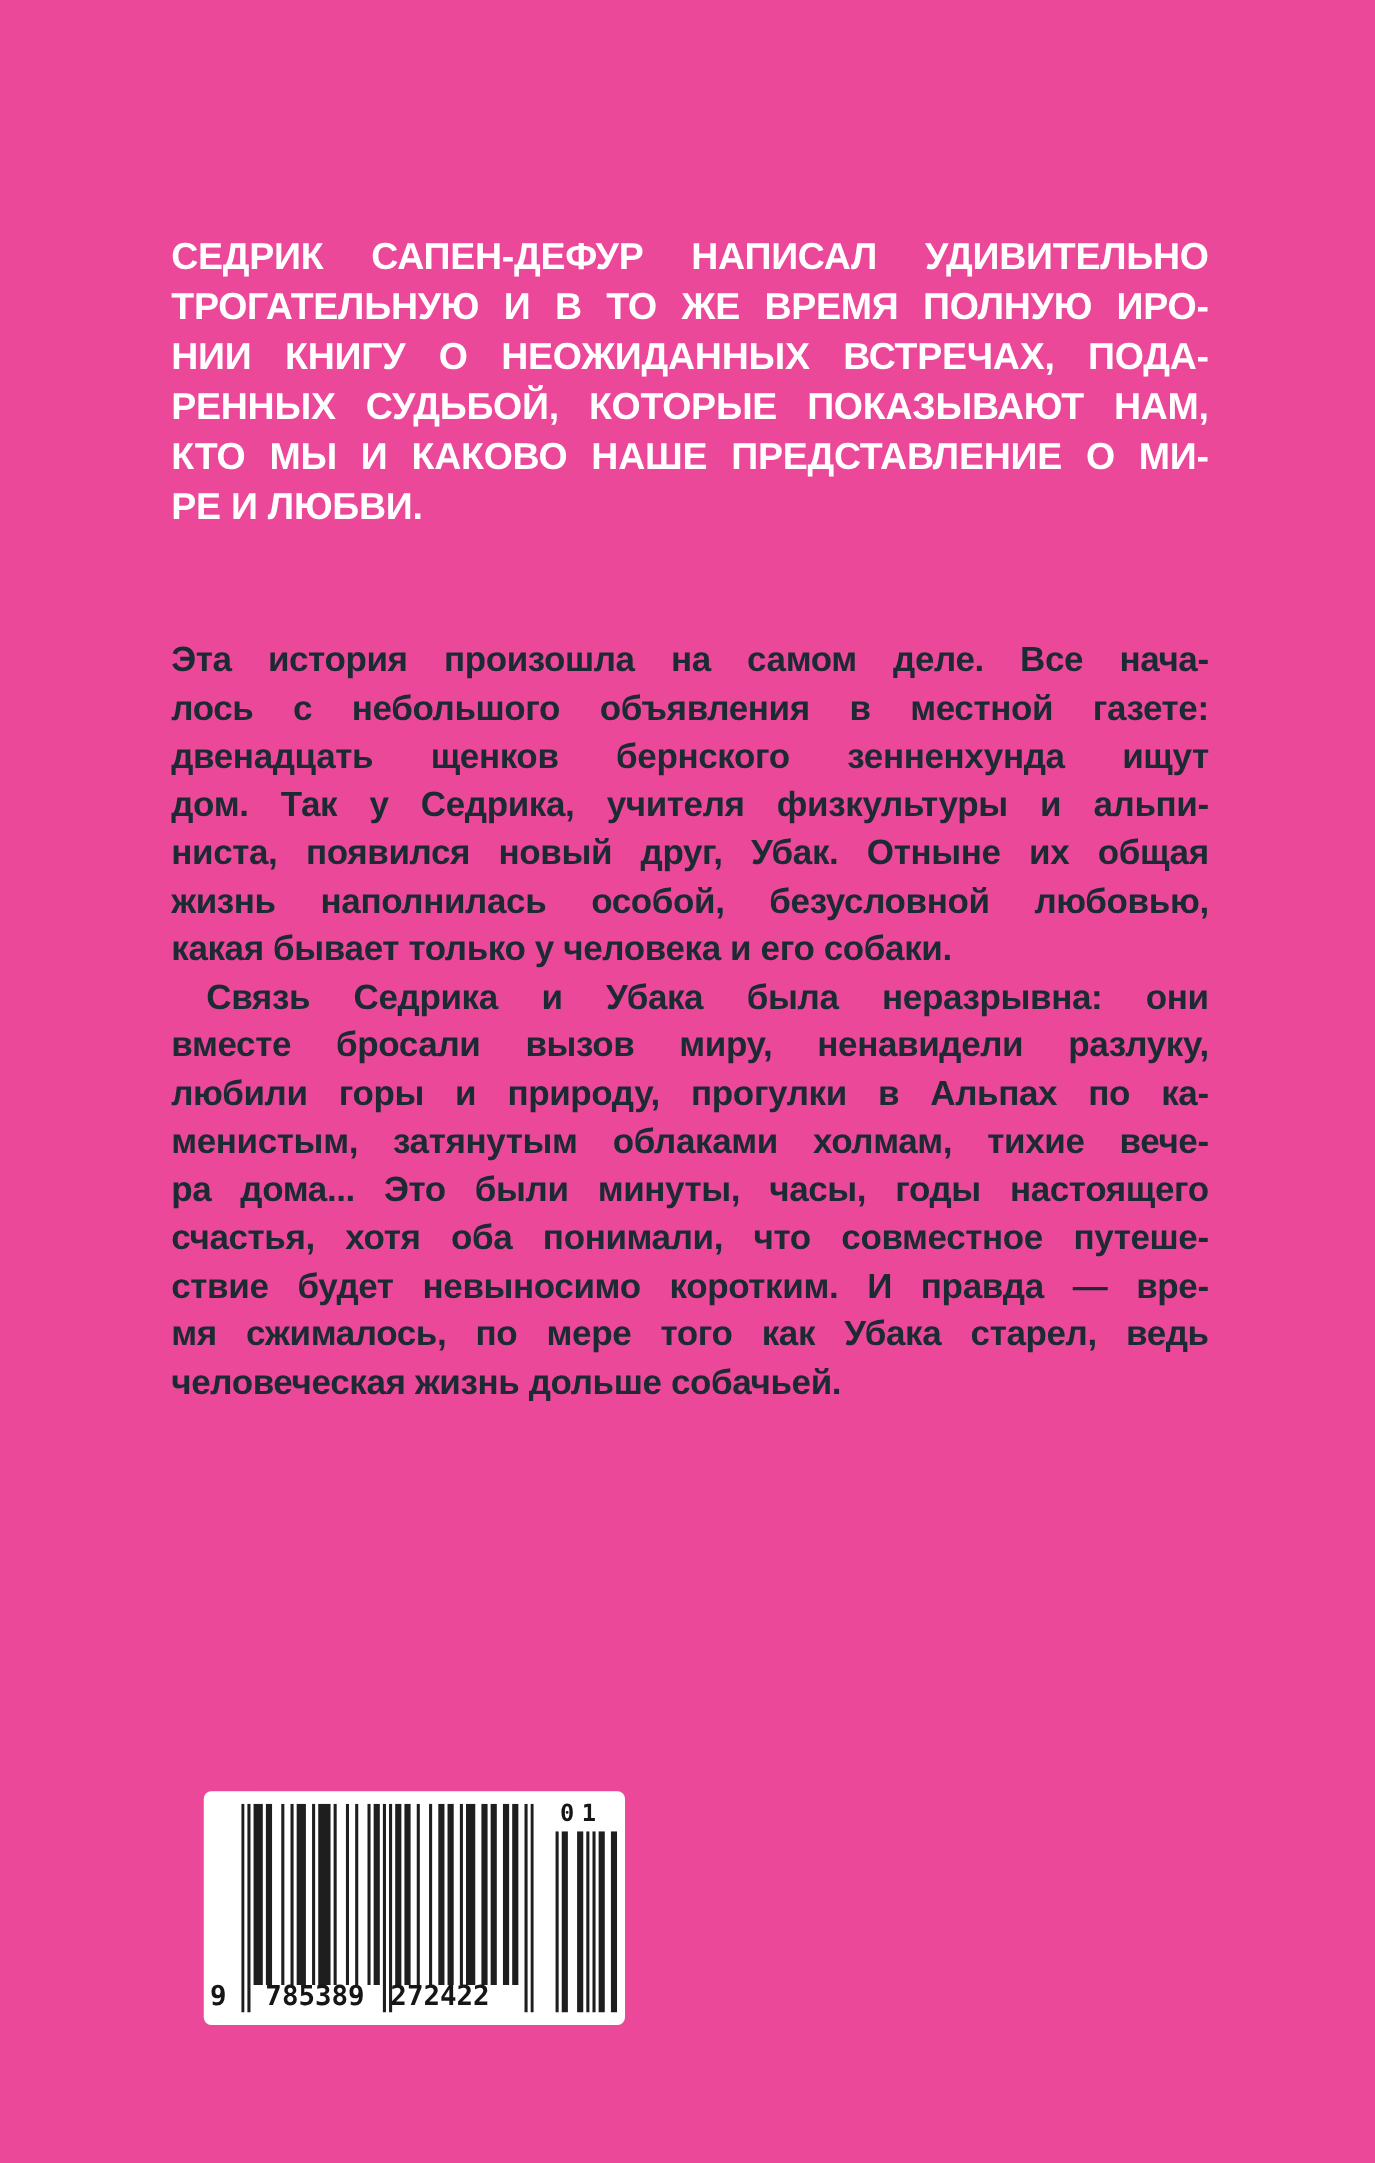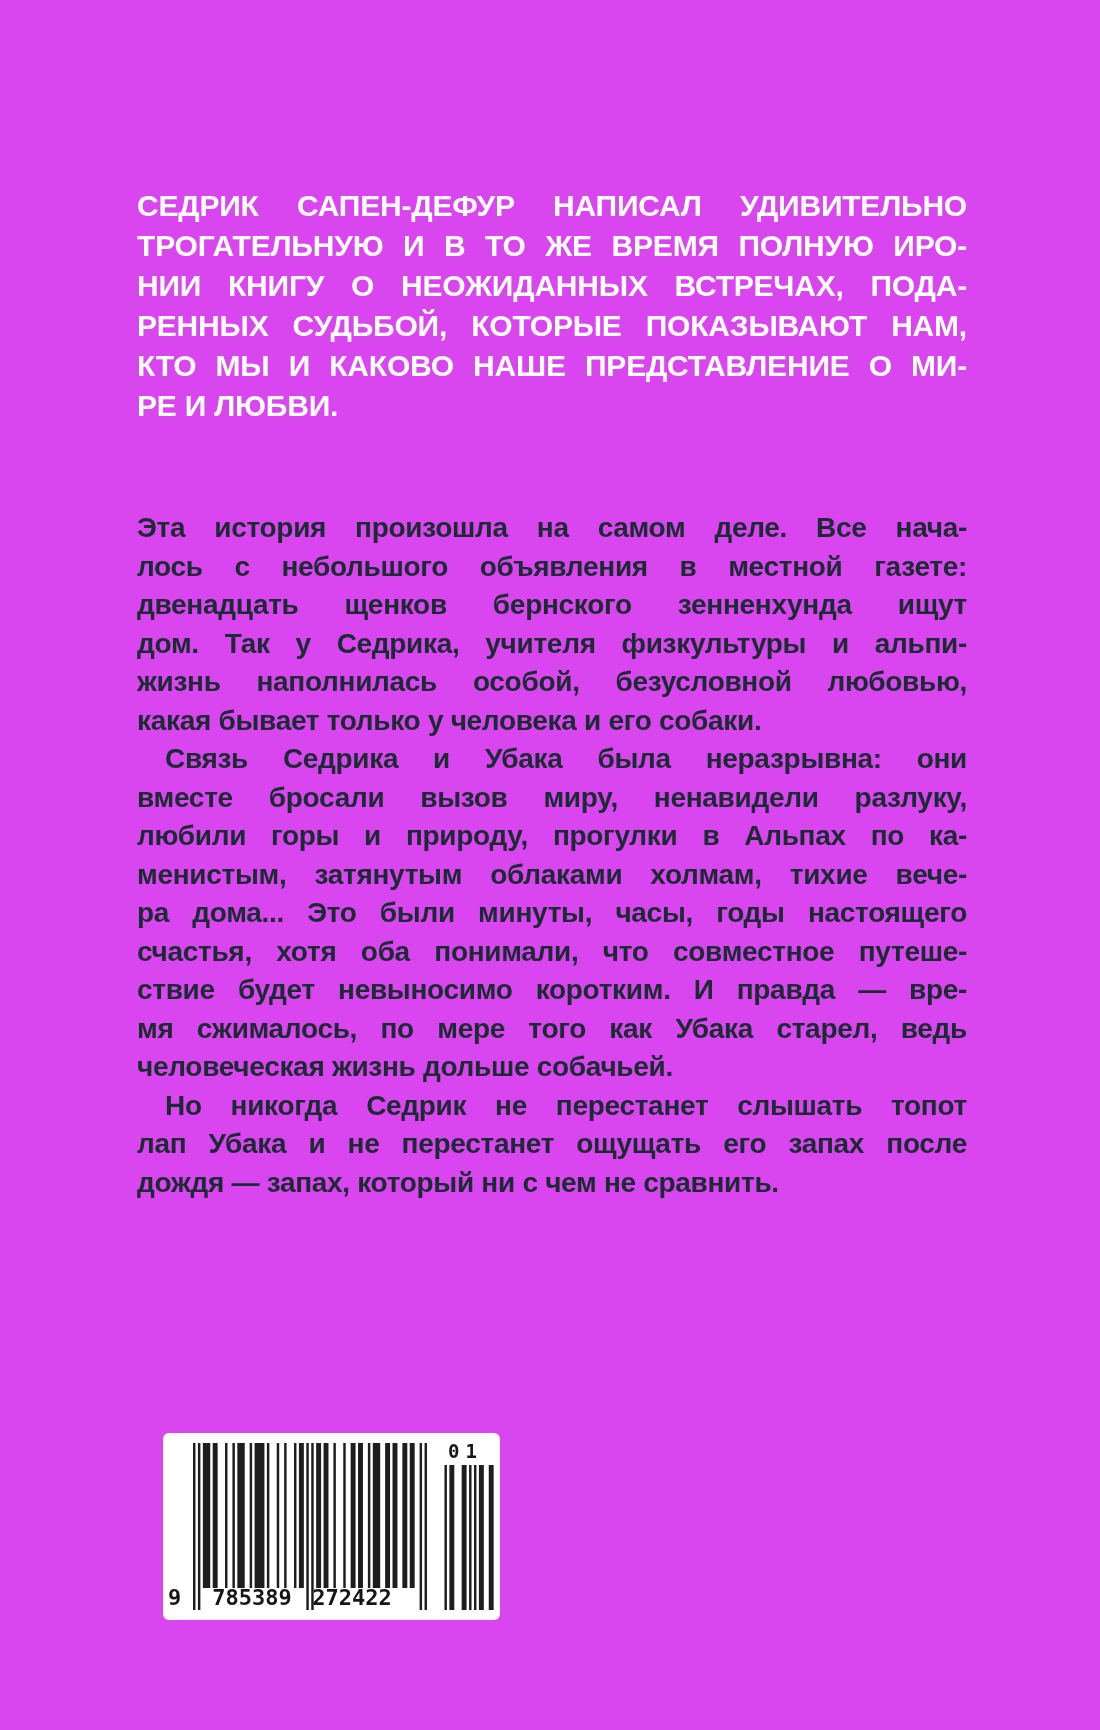--- a/index.html
+++ b/index.html
@@ -1,19 +1,19 @@
 <!DOCTYPE html>
 <html><head>
 <meta charset="utf-8">
 <style>
   html,body{margin:0;padding:0;background:#d8d8d8;}
   .cover{
     position:relative;
     width:1100px;height:1730px;
-    background:#d946ef;
+    background:#ec4899;
     font-family:"Liberation Sans",sans-serif;
     overflow:hidden;
   }
   
   .heading{
     position:absolute;left:137px;right:133px;top:186px;
     color:#FFFFFF;font-weight:bold;font-size:30px;line-height:40px;
     letter-spacing:-0.2px;
   }
   .hl{text-align:justify;text-align-last:justify;}
@@ -62,38 +62,34 @@
     <div class="hl">КТО МЫ И КАКОВО НАШЕ ПРЕДСТАВЛЕНИЕ О МИ-</div>
     <div class="hl last">РЕ И ЛЮБВИ.</div>
   </div>
 
   <div class="annotation">
     <div class="para">
       <div class="bl">Эта история произошла на самом деле. Все нача-</div>
       <div class="bl">лось с небольшого объявления в местной газете:</div>
       <div class="bl">двенадцать щенков бернского зенненхунда ищут</div>
       <div class="bl">дом. Так у Седрика, учителя физкультуры и альпи-</div>
+      <div class="bl">ниста, появился новый друг, Убак. Отныне их общая</div>
       <div class="bl">жизнь наполнилась особой, безусловной любовью,</div>
       <div class="bl last">какая бывает только у человека и его собаки.</div>
     </div>
     <div class="para">
       <div class="bl indent">Связь Седрика и Убака была неразрывна: они</div>
       <div class="bl">вместе бросали вызов миру, ненавидели разлуку,</div>
       <div class="bl">любили горы и природу, прогулки в Альпах по ка-</div>
       <div class="bl">менистым, затянутым облаками холмам, тихие вече-</div>
       <div class="bl">ра дома... Это были минуты, часы, годы настоящего</div>
       <div class="bl">счастья, хотя оба понимали, что совместное путеше-</div>
       <div class="bl">ствие будет невыносимо коротким. И правда — вре-</div>
       <div class="bl">мя сжималось, по мере того как Убака старел, ведь</div>
       <div class="bl last">человеческая жизнь дольше собачьей.</div>
-    </div>
-    <div class="para">
-      <div class="bl indent">Но никогда Седрик не перестанет слышать топот</div>
-      <div class="bl">лап Убака и не перестанет ощущать его запах после</div>
-      <div class="bl last">дождя — запах, который ни с чем не сравнить.</div>
     </div>
   </div>
 
   <div class="barcode-box">
     <span class="bc-addon-label">01</span>
     <svg id="bc-main" class="bc-main" width="234" height="167">
         <rect x="0.00" y="0" width="2.46" height="167" fill="#1E1E1E"></rect>
         <rect x="4.93" y="0" width="2.46" height="167" fill="#1E1E1E"></rect>
         <rect x="9.85" y="0" width="7.39" height="145" fill="#1E1E1E"></rect>
         <rect x="19.71" y="0" width="4.93" height="145" fill="#1E1E1E"></rect>

